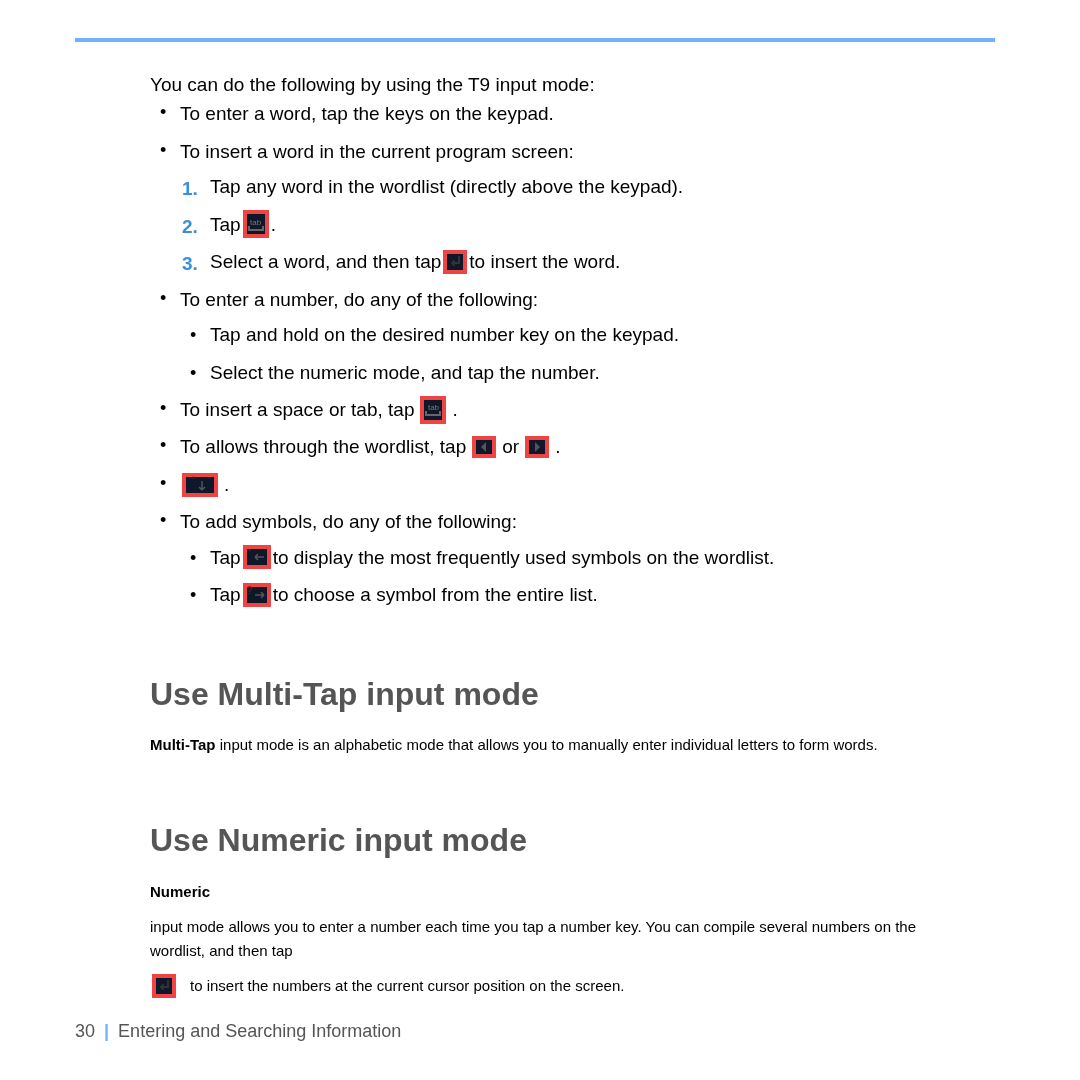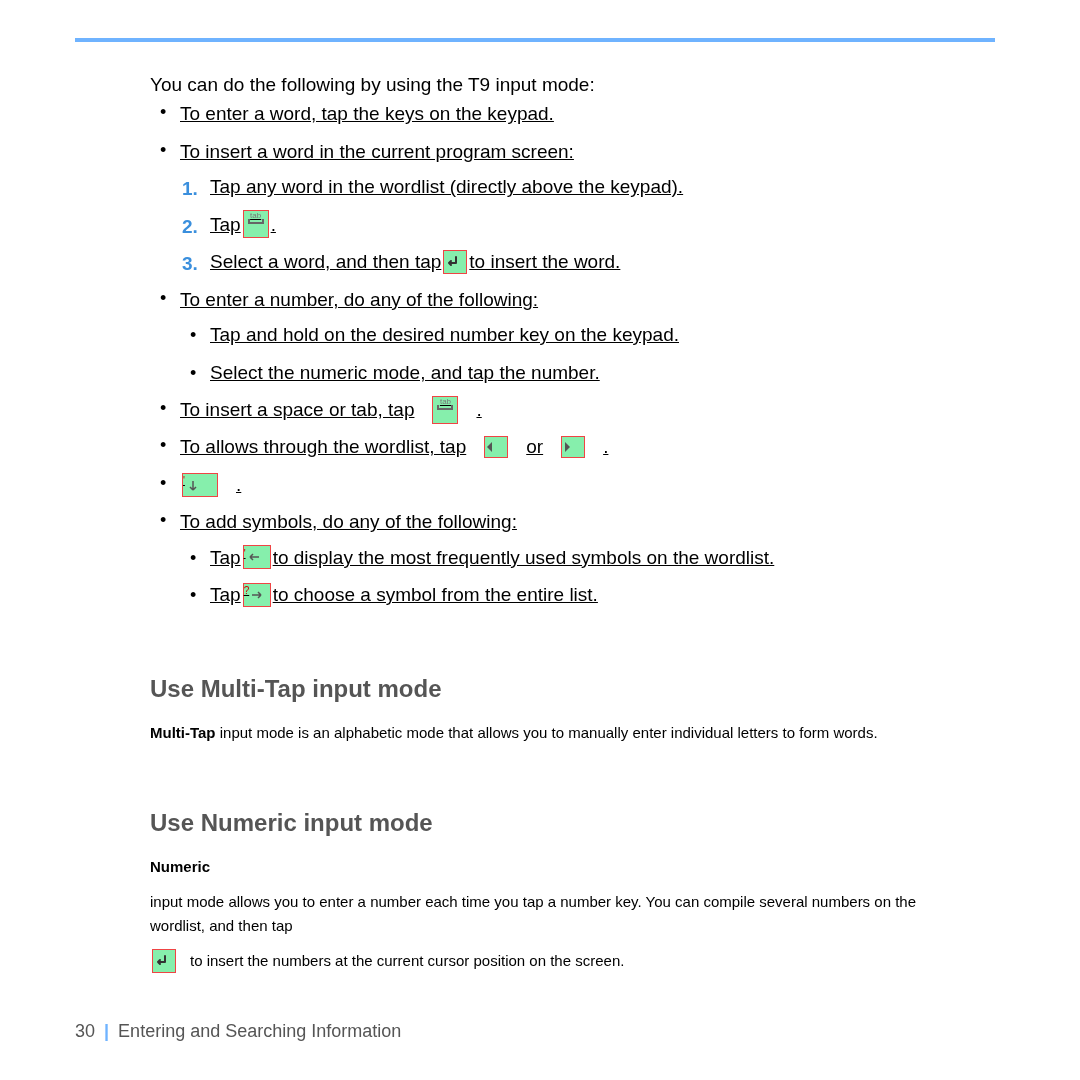--- a/index.html
+++ b/index.html
@@ -22,21 +22,20 @@
       padding-left: 75px;
       padding-right: 20px;
       font-size: 19px;
       line-height: 1.55;
       color: #000;
     }
     .intro { }
     ul.bullets {
       list-style: none;
       padding-left: 30px;
-      text-decoration: underline;
     }
     ul.bullets > li {
       position: relative;
       padding-left: 0;
       margin-bottom: 8px;
     }
     ul.bullets > li::before {
       content: "•";
       position: absolute;
       left: -20px;
@@ -79,27 +78,28 @@
       content: "•";
       position: absolute;
       left: -20px;
       top: 2px;
       font-size: 18px;
     }
     .flex-li {
       display: flex;
       align-items: center;
       flex-wrap: wrap;
-      gap: 16px;
+      gap: 4px;
     }
     .icon-box {
       display: inline-flex;
       align-items: center;
-      border: 1px solid #ef4444;
-      background: #86efac;
+      justify-content: center;
+      border: 4px solid #ef4444;
+      background: #0f172a;
       height: 24px;
       min-width: 24px;
       margin: 0 2px;
       vertical-align: middle;
       position: relative;
     }
     .icon-tab {
       width: 26px;
       height: 28px;
       flex-direction: column;
@@ -141,21 +141,21 @@
     .icon-shift .tick { color: #c00; font-size: 10px; position: relative; top:-4px; }
     .icon-shift svg { width: 10px; height: 12px; }
     .icon-sym {
       width: 28px;
       height: 24px;
       gap: 2px;
     }
     .icon-sym .mark { font-size: 10px; color:#c00; position: relative; top:-4px;}
     .icon-sym svg { width: 12px; height: 10px; }
     h2.section {
-      font-size: 24px;
+      font-size: 32px;
       font-weight: bold;
       color: #555;
       margin-top: 60px;
       margin-bottom: 14px;
       font-family: Arial, Helvetica, sans-serif;
     }
     .para {
       font-size: 15px;
       line-height: 1.55;
     }

